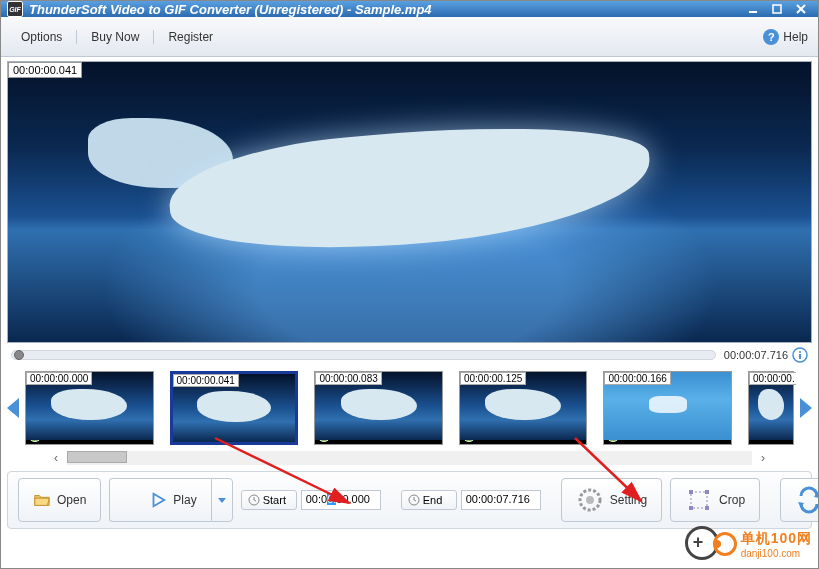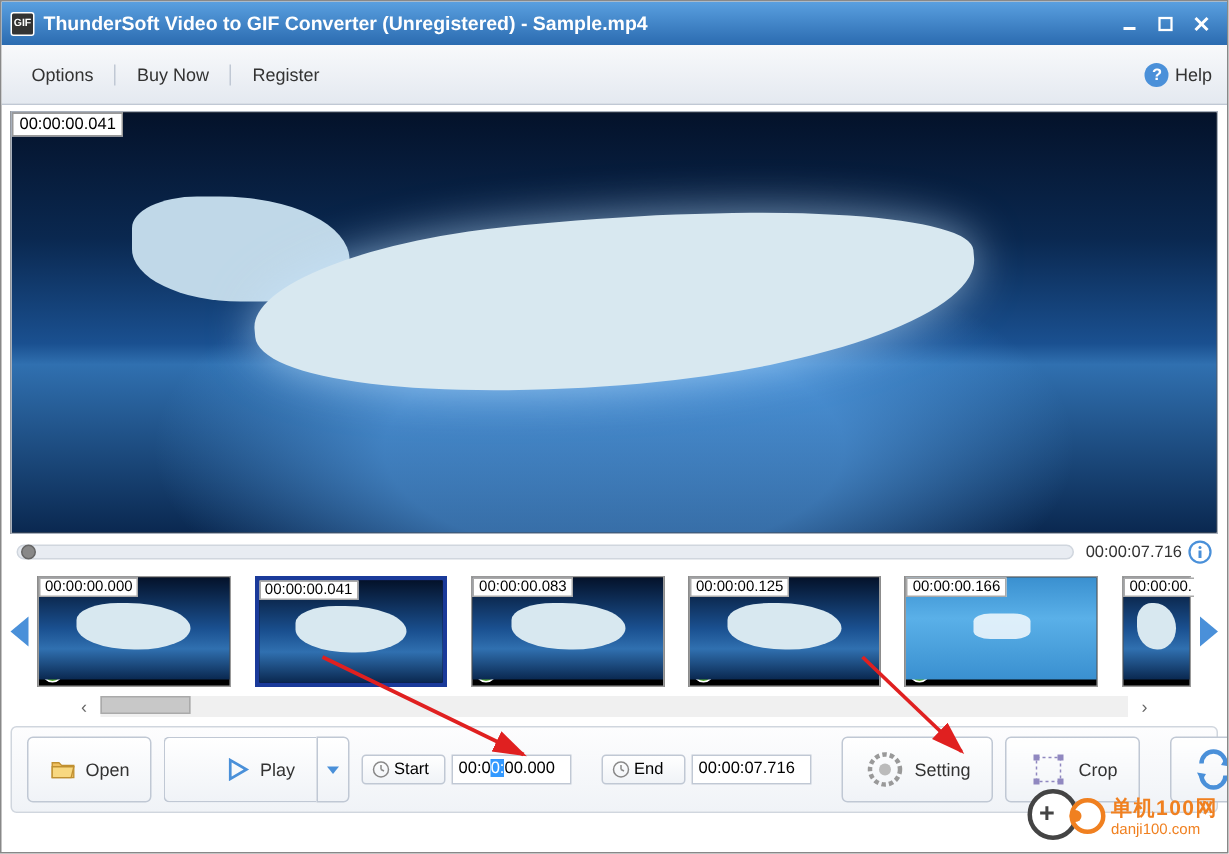--- a/index.html
+++ b/index.html
@@ -1,18 +1,18 @@
 <!DOCTYPE html>
 <html><head>
   <meta charset="utf-8">
   <style>
     * { margin: 0; padding: 0; box-sizing: border-box; }
     body { font-family: "Segoe UI", Tahoma, sans-serif; font-size: 12px; background: #fff; width: 819px; height: 569px; overflow: hidden; border: 1px solid #888; position: relative; }
     
-    .titlebar { height: 29px; background: linear-gradient(to bottom, #5aa0e0, #2b6bb0); color: #fff; display: flex; align-items: center; padding: 0 6px; font-size: 13px; font-weight: bold; }
+    .titlebar { height: 16px; background: linear-gradient(to bottom, #5aa0e0, #2b6bb0); color: #fff; display: flex; align-items: center; padding: 0 6px; font-size: 13px; font-weight: bold; font-style: italic; }
     .titlebar .app-icon { width: 16px; height: 16px; background: #333; border: 1px solid #fff; border-radius: 2px; margin-right: 6px; display: flex; align-items: center; justify-content: center; font-size: 7px; color: #fff; }
     .titlebar .title-text { flex: 1; }
     .titlebar .win-btn { width: 22px; height: 18px; color: #fff; font-size: 15px; text-align: center; cursor: pointer; margin-left: 2px; display: flex; align-items: center; justify-content: center; }
     .titlebar .win-btn svg { width: 12px; height: 12px; }
     
     .menubar { height: 40px; background: linear-gradient(to bottom, #f8f9fb, #e4e9f0); border-bottom: 1px solid #c0c8d4; display: flex; align-items: center; padding: 0 10px; }
     .menubar .menu-item { padding: 4px 10px; cursor: pointer; color: #333; }
     .menubar .sep { width: 1px; height: 14px; background: #c0c8d4; margin: 0 4px; }
     .menubar .spacer { flex: 1; }
     .menubar .help-ico { width: 16px; height: 16px; background: #4a90d9; border-radius: 50%; display: inline-flex; align-items: center; justify-content: center; color: #fff; font-weight: bold; font-size: 11px; margin-right: 4px; }

